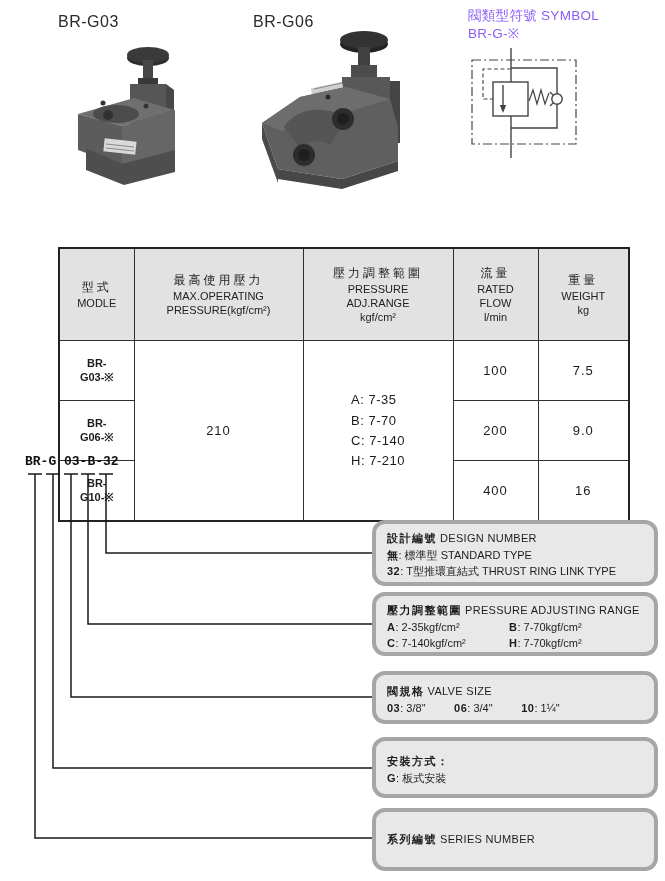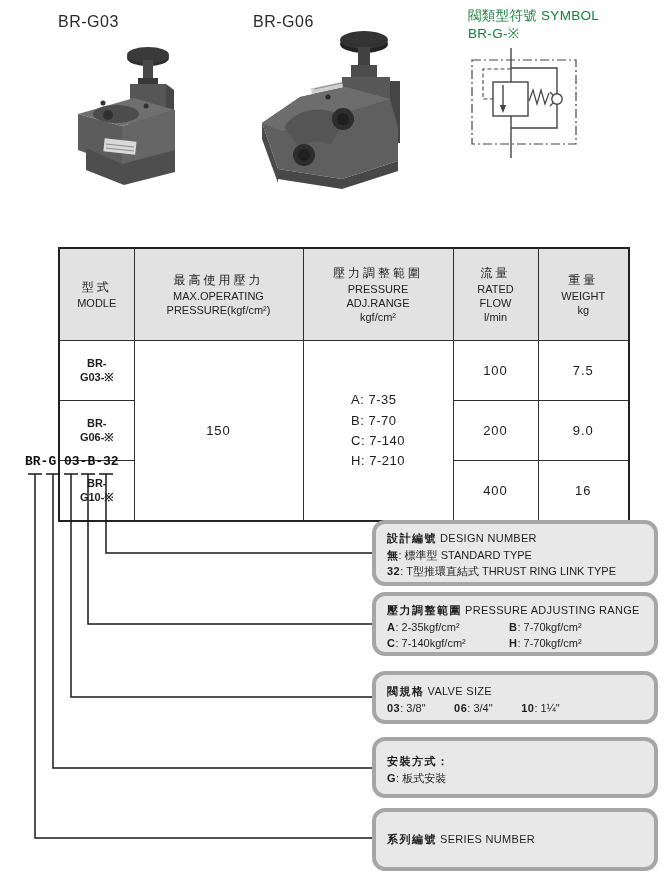--- a/index.html
+++ b/index.html
@@ -4,21 +4,21 @@
 <style>
   html,body{margin:0;padding:0;background:#fff;}
   .page{position:relative;width:665px;height:881px;background:#fff;overflow:hidden;
         font-family:"Liberation Sans",sans-serif;color:#1c1c1c;}
   .abs{position:absolute;}
 
   
   .prod-label{font-size:16px;letter-spacing:.5px;color:#2a2a2a;}
 
   
-  .sym-title{font-size:13.5px;color:#15803d;letter-spacing:.3px;}
+  .sym-title{font-size:13.5px;color:#8b5cf6;letter-spacing:.3px;}
 
   
   .sec-head{display:flex;align-items:center;gap:9px;}
   .pill{background:#0d0d0d;color:#fff;border-radius:14px;width:78px;height:28px;
         display:flex;align-items:center;justify-content:center;
         font-size:13.5px;font-weight:bold;letter-spacing:2px;}
   .sec-title{font-size:15px;font-weight:bold;letter-spacing:.4px;color:#111;}
 
   
   table.spec{border-collapse:collapse;width:570px;table-layout:fixed;}
@@ -142,21 +142,21 @@
 FLOW l/min</span>
       </th>
       <th class="hd">
         <span class="zh">重量</span>
         <span class="en">WEIGHT
 kg</span>
       </th>
     </tr>
     <tr>
       <td class="model">BR-G03-※</td>
-      <td class="num" rowspan="3">150</td>
+      <td class="num" rowspan="3">210</td>
       <td class="range" rowspan="3">
         <span>A: 7-35
 B: 7-70
 C: 7-140
 H: 7-210</span>
       </td>
       <td class="num">100</td>
       <td class="num">7.5</td>
     </tr>
     <tr>

